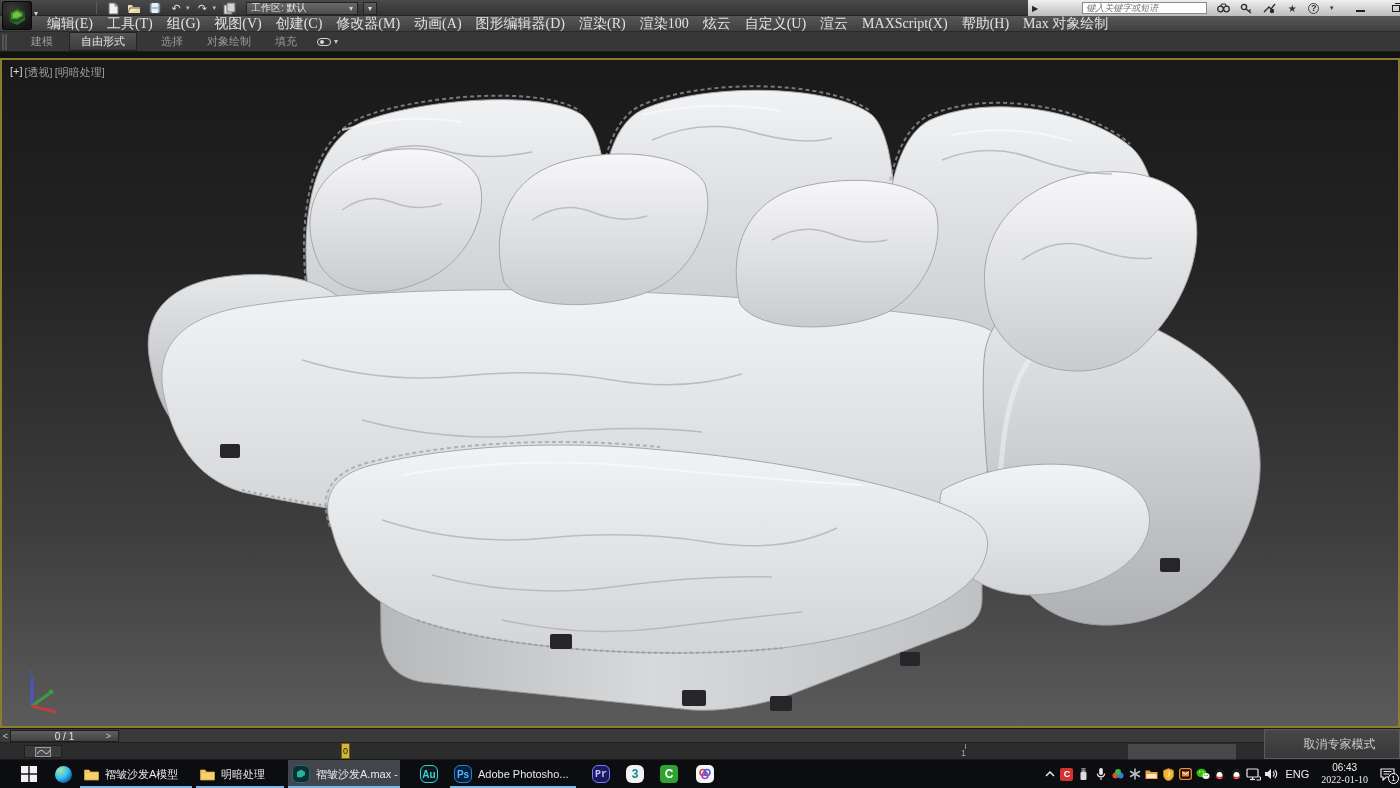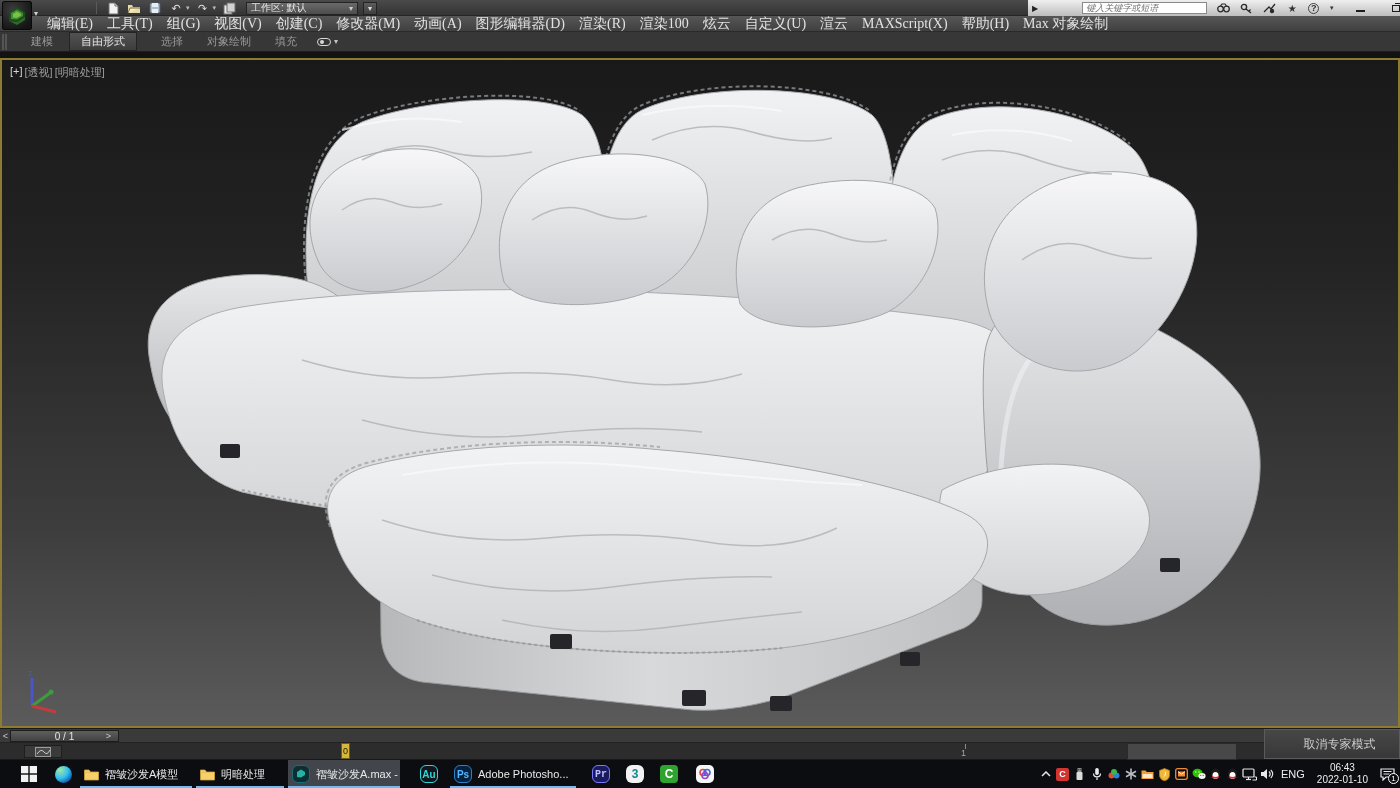--- a/index.html
+++ b/index.html
@@ -553,21 +553,21 @@
       </span>
       <span class="tray-icon">
         <svg width="14" height="12" viewBox="0 0 14 12">
             <path d="M1,4 L3.5,4 L7,1 L7,11 L3.5,8 L1,8 Z" fill="#e8e8e8"></path>
             <path d="M9,3.5 C10.5,5 10.5,7 9,8.5 M10.8,2 C13.2,4.5 13.2,7.5 10.8,10" fill="none" stroke="#e8e8e8" stroke-width="1.1"></path>
           </svg>
       </span>
       <span class="lang">ENG</span>
       <span class="clock">
         <span style="display:block;">06:43</span>
-        <span style="display:block;">2022-01-10</span>
+        <span style="display:block;font-family:Liberation Serif, serif;">2022-01-10</span>
       </span>
       <span class="notif">
         <svg width="15" height="13" viewBox="0 0 15 13">
             <path d="M1,1 L14,1 L14,9 L6,9 L3,12 L3,9 L1,9 Z" fill="none" stroke="#e8e8e8" stroke-width="1.2"></path>
             <line x1="3.5" y1="3.5" x2="11.5" y2="3.5" stroke="#e8e8e8"></line>
             <line x1="3.5" y1="6" x2="9.5" y2="6" stroke="#e8e8e8"></line>
           </svg>
         <span class="notif-badge">1</span>
       </span>
     </div>

